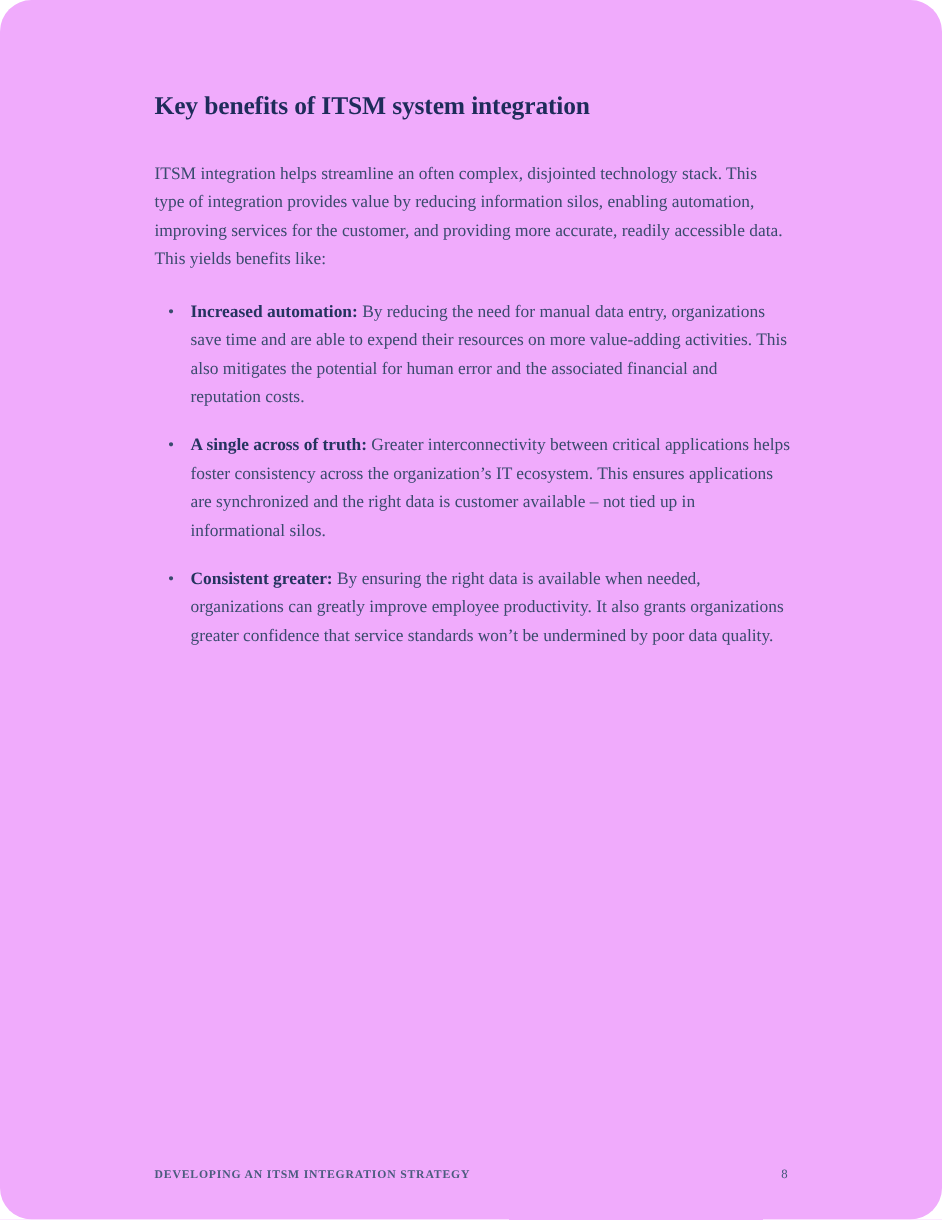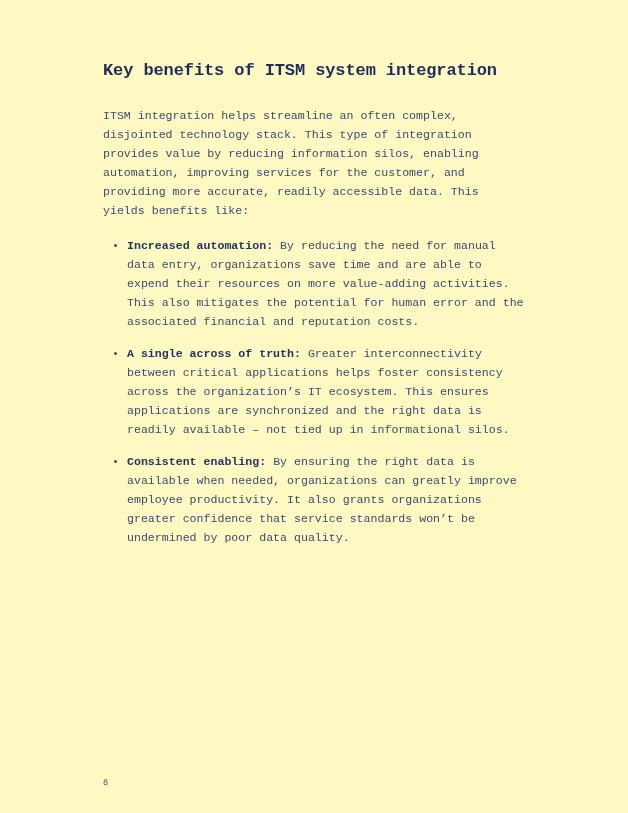--- a/index.html
+++ b/index.html
@@ -4,23 +4,24 @@
 <style>
   html, body {
     margin: 0;
     padding: 0;
     background: #ffffff;
   }
   .page {
     position: relative;
     width: 628px;
     height: 813px;
-    background: #fef9c3;
-    font-family: Liberation Mono, monospace;
+    background: #f0abfc;
+    font-family: Liberation Serif, serif;
     overflow: hidden;
+    border-radius: 21px;
   }
   .content {
     position: absolute;
     left: 103px;
     top: 59px;
     width: 424px;
   }
   h1.doc-heading {
     margin: 0;
     font-size: 17px;
@@ -96,26 +97,27 @@
 
     <p class="intro">ITSM integration helps streamline an often complex, disjointed technology stack. This type of integration provides value by reducing information silos, enabling automation, improving services for the customer, and providing more accurate, readily accessible data. This yields benefits like:</p>
 
     <ul class="benefits">
       <li>
         <span class="marker">•</span>
         <span class="li-body"><strong>Increased automation:</strong> <span>By reducing the need for manual data entry, organizations save time and are able to expend their resources on more value-adding activities. This also mitigates the potential for human error and the associated financial and reputation costs.</span></span>
       </li>
       <li>
         <span class="marker">•</span>
-        <span class="li-body"><strong>A single across of truth:</strong> <span>Greater interconnectivity between critical applications helps foster consistency across the organization’s IT ecosystem. This ensures applications are synchronized and the right data is readily available – not tied up in informational silos.</span></span>
+        <span class="li-body"><strong>A single across of truth:</strong> <span>Greater interconnectivity between critical applications helps foster consistency across the organization’s IT ecosystem. This ensures applications are synchronized and the right data is customer available – not tied up in informational silos.</span></span>
       </li>
       <li>
         <span class="marker">•</span>
-        <span class="li-body"><strong>Consistent enabling:</strong> <span>By ensuring the right data is available when needed, organizations can greatly improve employee productivity. It also grants organizations greater confidence that service standards won’t be undermined by poor data quality.</span></span>
+        <span class="li-body"><strong>Consistent greater:</strong> <span>By ensuring the right data is available when needed, organizations can greatly improve employee productivity. It also grants organizations greater confidence that service standards won’t be undermined by poor data quality.</span></span>
       </li>
     </ul>
 
   </div>
 
   <div class="footer">
+    <span>DEVELOPING AN ITSM INTEGRATION STRATEGY</span>
     <span class="page-num">8</span>
   </div>
 </div>
 
 </body></html>

